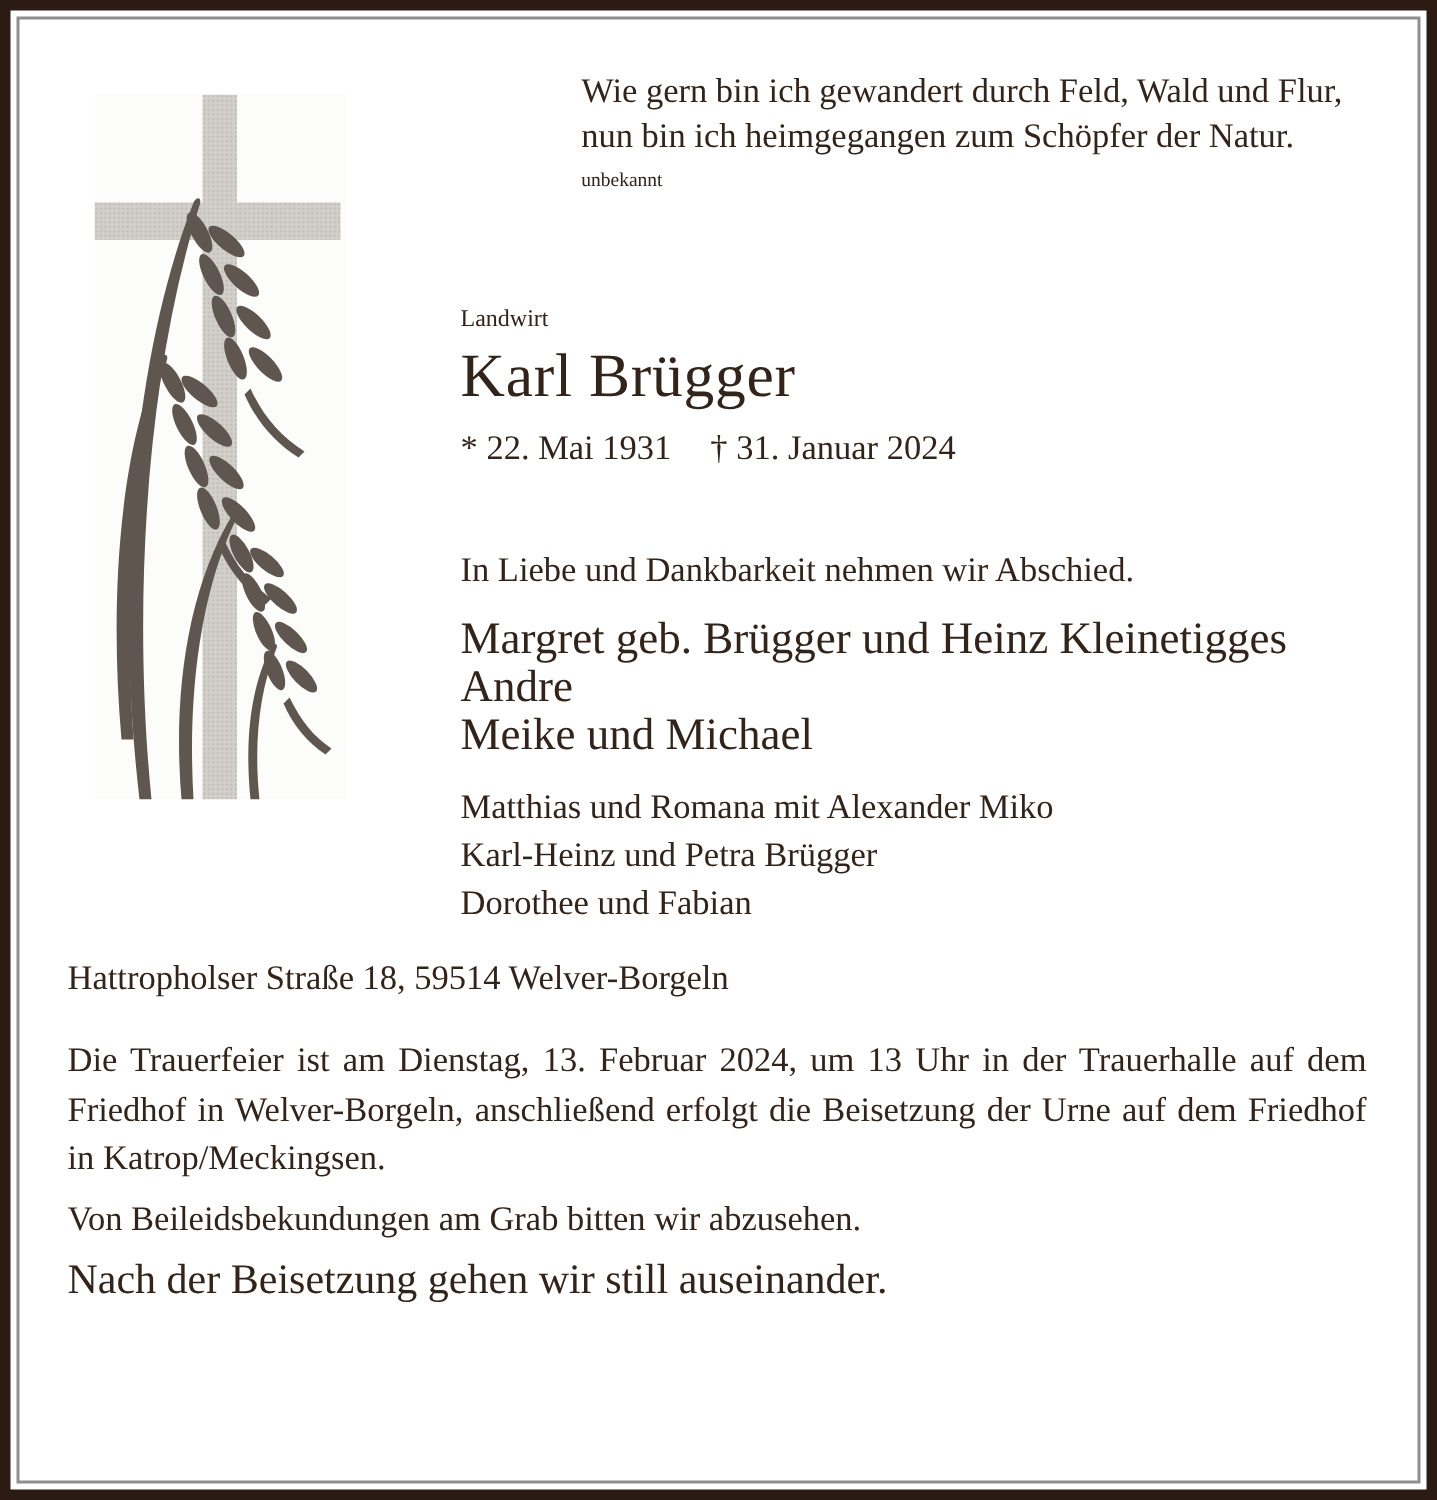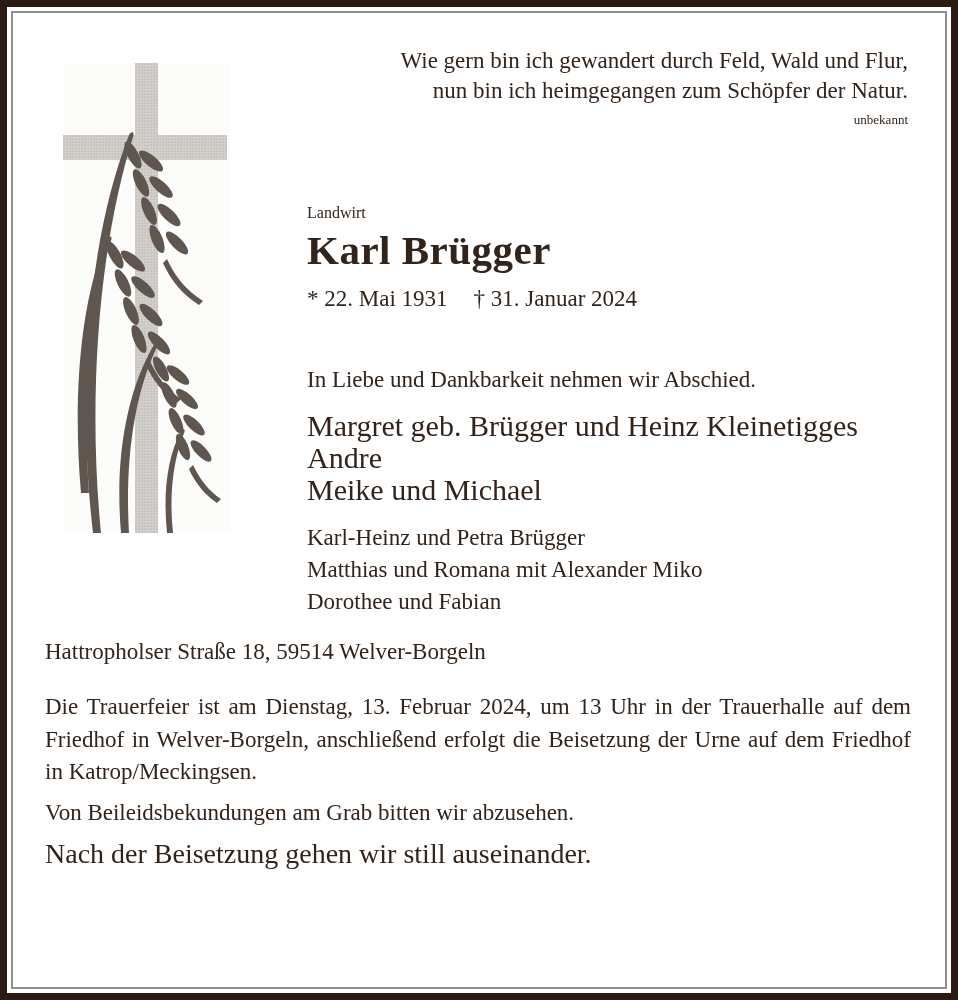--- a/index.html
+++ b/index.html
@@ -18,22 +18,22 @@
     pointer-events: none;
   }
   .border-inner {
     position: absolute; inset: 11px;
     border: 2px solid #8f8f8f;
     pointer-events: none;
   }
   .quote {
     position: absolute;
     top: 46px;
-    right: 50px;
-    text-align: right;
+    right: 63px;
+    text-align: left;
     font-size: 23px;
     line-height: 30px;
     white-space: nowrap;
   }
   .quote-attrib {
     font-size: 13px;
     line-height: 24px;
     margin-top: 2px;
   }
   .illustration {
@@ -47,21 +47,21 @@
     position: absolute;
     top: 199px; left: 0;
     font-size: 16px;
     line-height: 28px;
     text-align: right;
   }
   .name {
     position: absolute;
     top: 226px; left: 0;
     font-size: 41px;
-    font-weight: bold;
+    font-weight: normal;
     letter-spacing: 0.5px;
     line-height: 48px;
   }
   .dates {
     position: absolute;
     top: 284px; left: 0;
     font-size: 23px;
     line-height: 30px;
   }
   .dates .birth { margin-right: 26px; }
@@ -183,22 +183,22 @@
 
   <div class="farewell" style="left:307px;">In Liebe und Dankbarkeit nehmen wir Abschied.</div>
 
   <div class="mourners-1" style="left:307px;">
     <div>Margret geb. Brügger und Heinz Kleinetigges</div>
     <div>Andre</div>
     <div>Meike und Michael</div>
   </div>
 
   <div class="mourners-2" style="left:307px;">
+    <div>Matthias und Romana mit Alexander Miko</div>
     <div>Karl-Heinz und Petra Brügger</div>
-    <div>Matthias und Romana mit Alexander Miko</div>
     <div>Dorothee und Fabian</div>
   </div>
 
   <div class="address">Hattropholser Straße 18, 59514 Welver-Borgeln</div>
 
   <div class="para para-funeral">Die Trauerfeier ist am Dienstag, 13. Februar 2024, um 13 Uhr in der Trauerhalle auf dem Friedhof in Welver-Borgeln, anschließend erfolgt die Beisetzung der Urne auf dem Friedhof in Katrop/Meckingsen.</div>
 
   <div class="line-condolence">Von Beileidsbekundungen am Grab bitten wir abzusehen.</div>
   <div class="line-closing">Nach der Beisetzung gehen wir still auseinander.</div>
 

